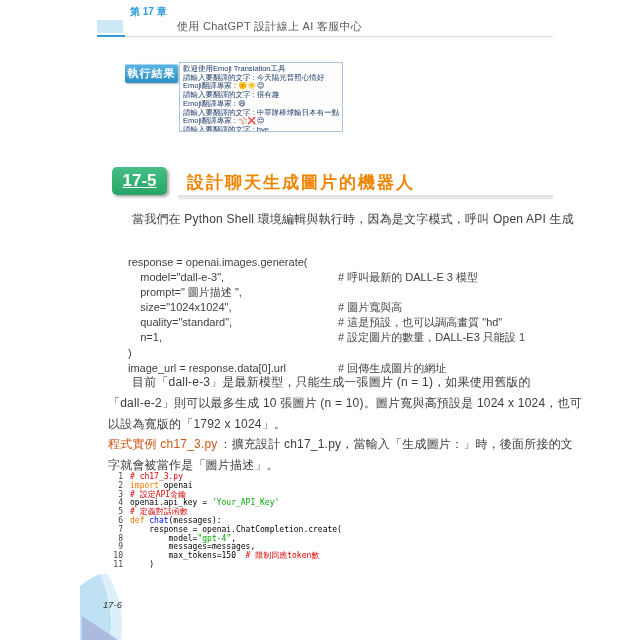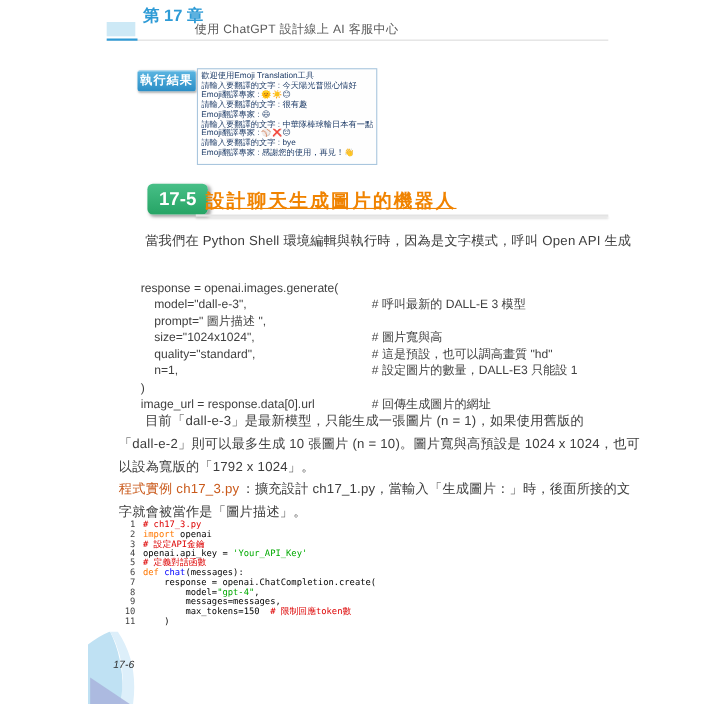--- a/index.html
+++ b/index.html
@@ -1,40 +1,40 @@
 <!DOCTYPE html>
 <html><head>
 <meta charset="utf-8">
 <style>
   html,body{margin:0;padding:0;background:#fff;}
   .page{position:relative;width:640px;height:640px;background:#ffffff;overflow:hidden;
         font-family:"Liberation Sans","DejaVu Sans",sans-serif;color:#3d3d3d;}
 
   
   .header-box{position:absolute;left:97px;top:20px;width:26px;height:13px;background:#cde9f6;}
-  .chapter-label{position:absolute;left:130px;top:5px;font-size:15px;font-weight:bold;color:#2e9bd6;}
+  .chapter-label{position:absolute;left:130px;top:5px;font-size:10px;font-weight:bold;color:#2e9bd6;}
   .chapter-title{position:absolute;left:177px;top:19px;font-size:11px;color:#595959;letter-spacing:.3px;}
   .header-rule{position:absolute;left:97px;top:36px;width:456px;height:1px;background:#dcdcdc;}
   .header-rule-accent{position:absolute;left:97px;top:35px;width:28px;height:2px;background:#2e9bd6;}
 
   
   .exec-badge{position:absolute;left:125px;top:64px;width:53px;height:19px;border-radius:2px;
     background:linear-gradient(#5cb6e2,#2b8ec6);color:#fff;font-size:11px;font-weight:bold;
     text-align:center;line-height:19px;letter-spacing:1px;
     box-shadow:inset 0 1px 0 rgba(255,255,255,.45),1px 1px 2px rgba(0,0,0,.3);}
-  .terminal{position:absolute;left:179px;top:62px;width:164px;height:88px;background:#fefefe;
+  .terminal{position:absolute;left:179px;top:62px;width:164px;height:70px;background:#fefefe;
     border:1px solid #a9c6de;box-sizing:border-box;padding:2px 3px;overflow:hidden;}
   .tline{font-size:7.5px;line-height:8.7px;color:#1c3a66;white-space:nowrap;overflow:hidden;}
 
   
-  .section-num{position:absolute;left:134px;top:167px;width:55px;height:28px;border-radius:5px;
+  .section-num{position:absolute;left:112px;top:167px;width:55px;height:28px;border-radius:5px;
     background:linear-gradient(#47bf87,#26a465);color:#fff;font-size:17px;font-weight:bold;
-    text-align:center;line-height:28px;box-shadow:2px 2px 3px rgba(0,0,0,.35);}
+    text-align:center;line-height:28px;box-shadow:2px 2px 3px rgba(0,0,0,.35);text-decoration:underline;}
   .section-title{position:absolute;left:187px;top:171px;font-size:17px;font-weight:bold;
-    color:#f08300;letter-spacing:2px;text-decoration:underline;}
+    color:#f08300;letter-spacing:2px;}
   .section-rule{position:absolute;left:178px;top:195px;width:375px;height:2px;background:#e3e3e3;
     box-shadow:0 2px 2px rgba(0,0,0,.13);}
 
   
   .para{position:absolute;left:108px;width:448px;font-size:12px;color:#3d3d3d;}
   .para .line{line-height:21px;white-space:nowrap;letter-spacing:.2px;}
   .para .indent{text-indent:24px;}
   .example-lead{color:#c9591a;font-weight:normal;margin-right:2px;}
 
   

